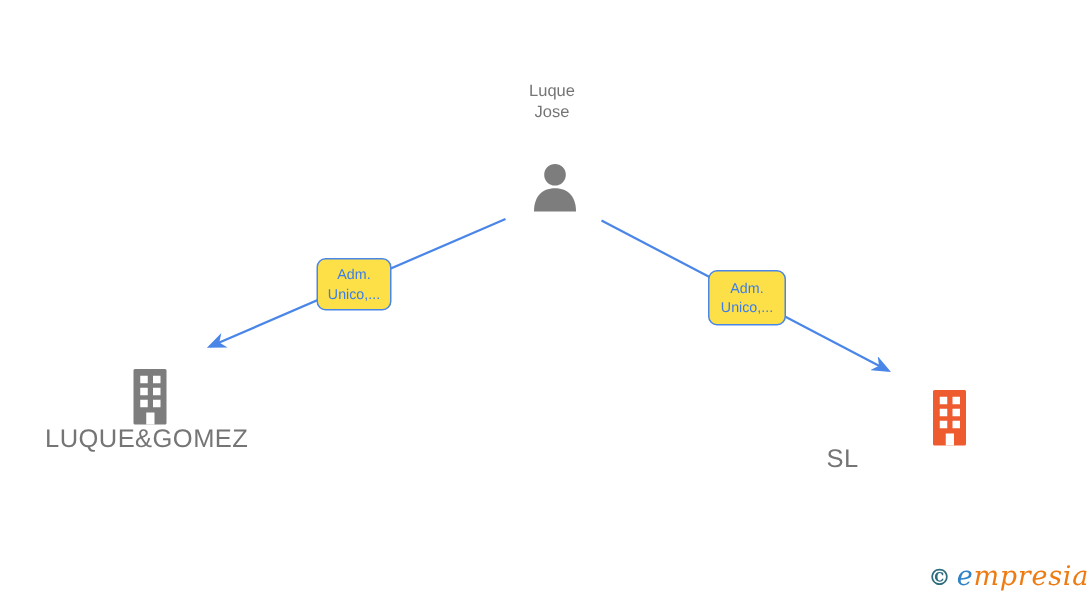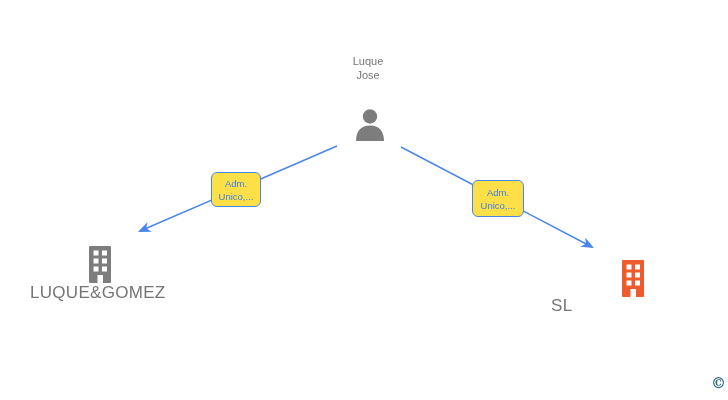--- a/index.html
+++ b/index.html
@@ -113,15 +113,16 @@
         <rect x="13.5" y="30" width="5.5" height="8"></rect>
       </g>
     </svg>
   </div>
   <div class="company-label node" style="left:551px;top:298px;width:160px;">
     <div>SL</div>
   </div>
 
   <div id="watermark">
     <span class="copy">©</span>
+    <span class="brand"><span class="e">e</span><span class="rest">mpresia</span></span>
   </div>
 
 </div>
 
 </body></html>

